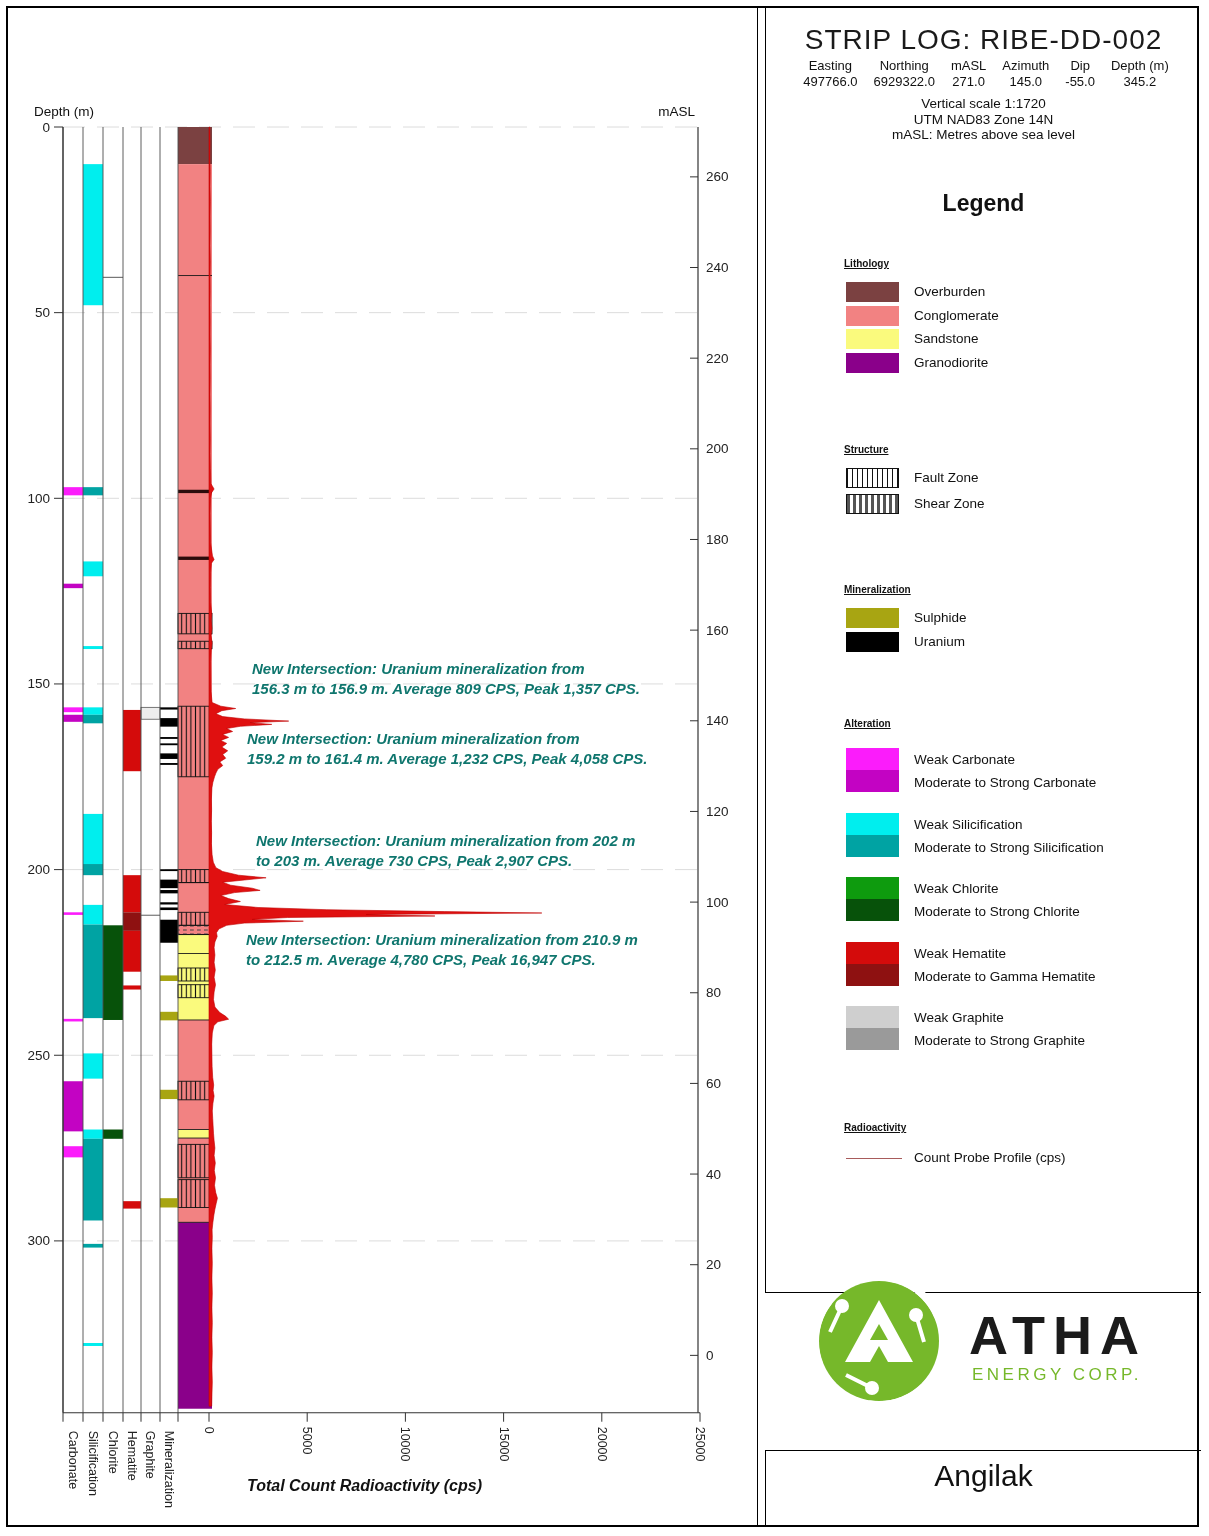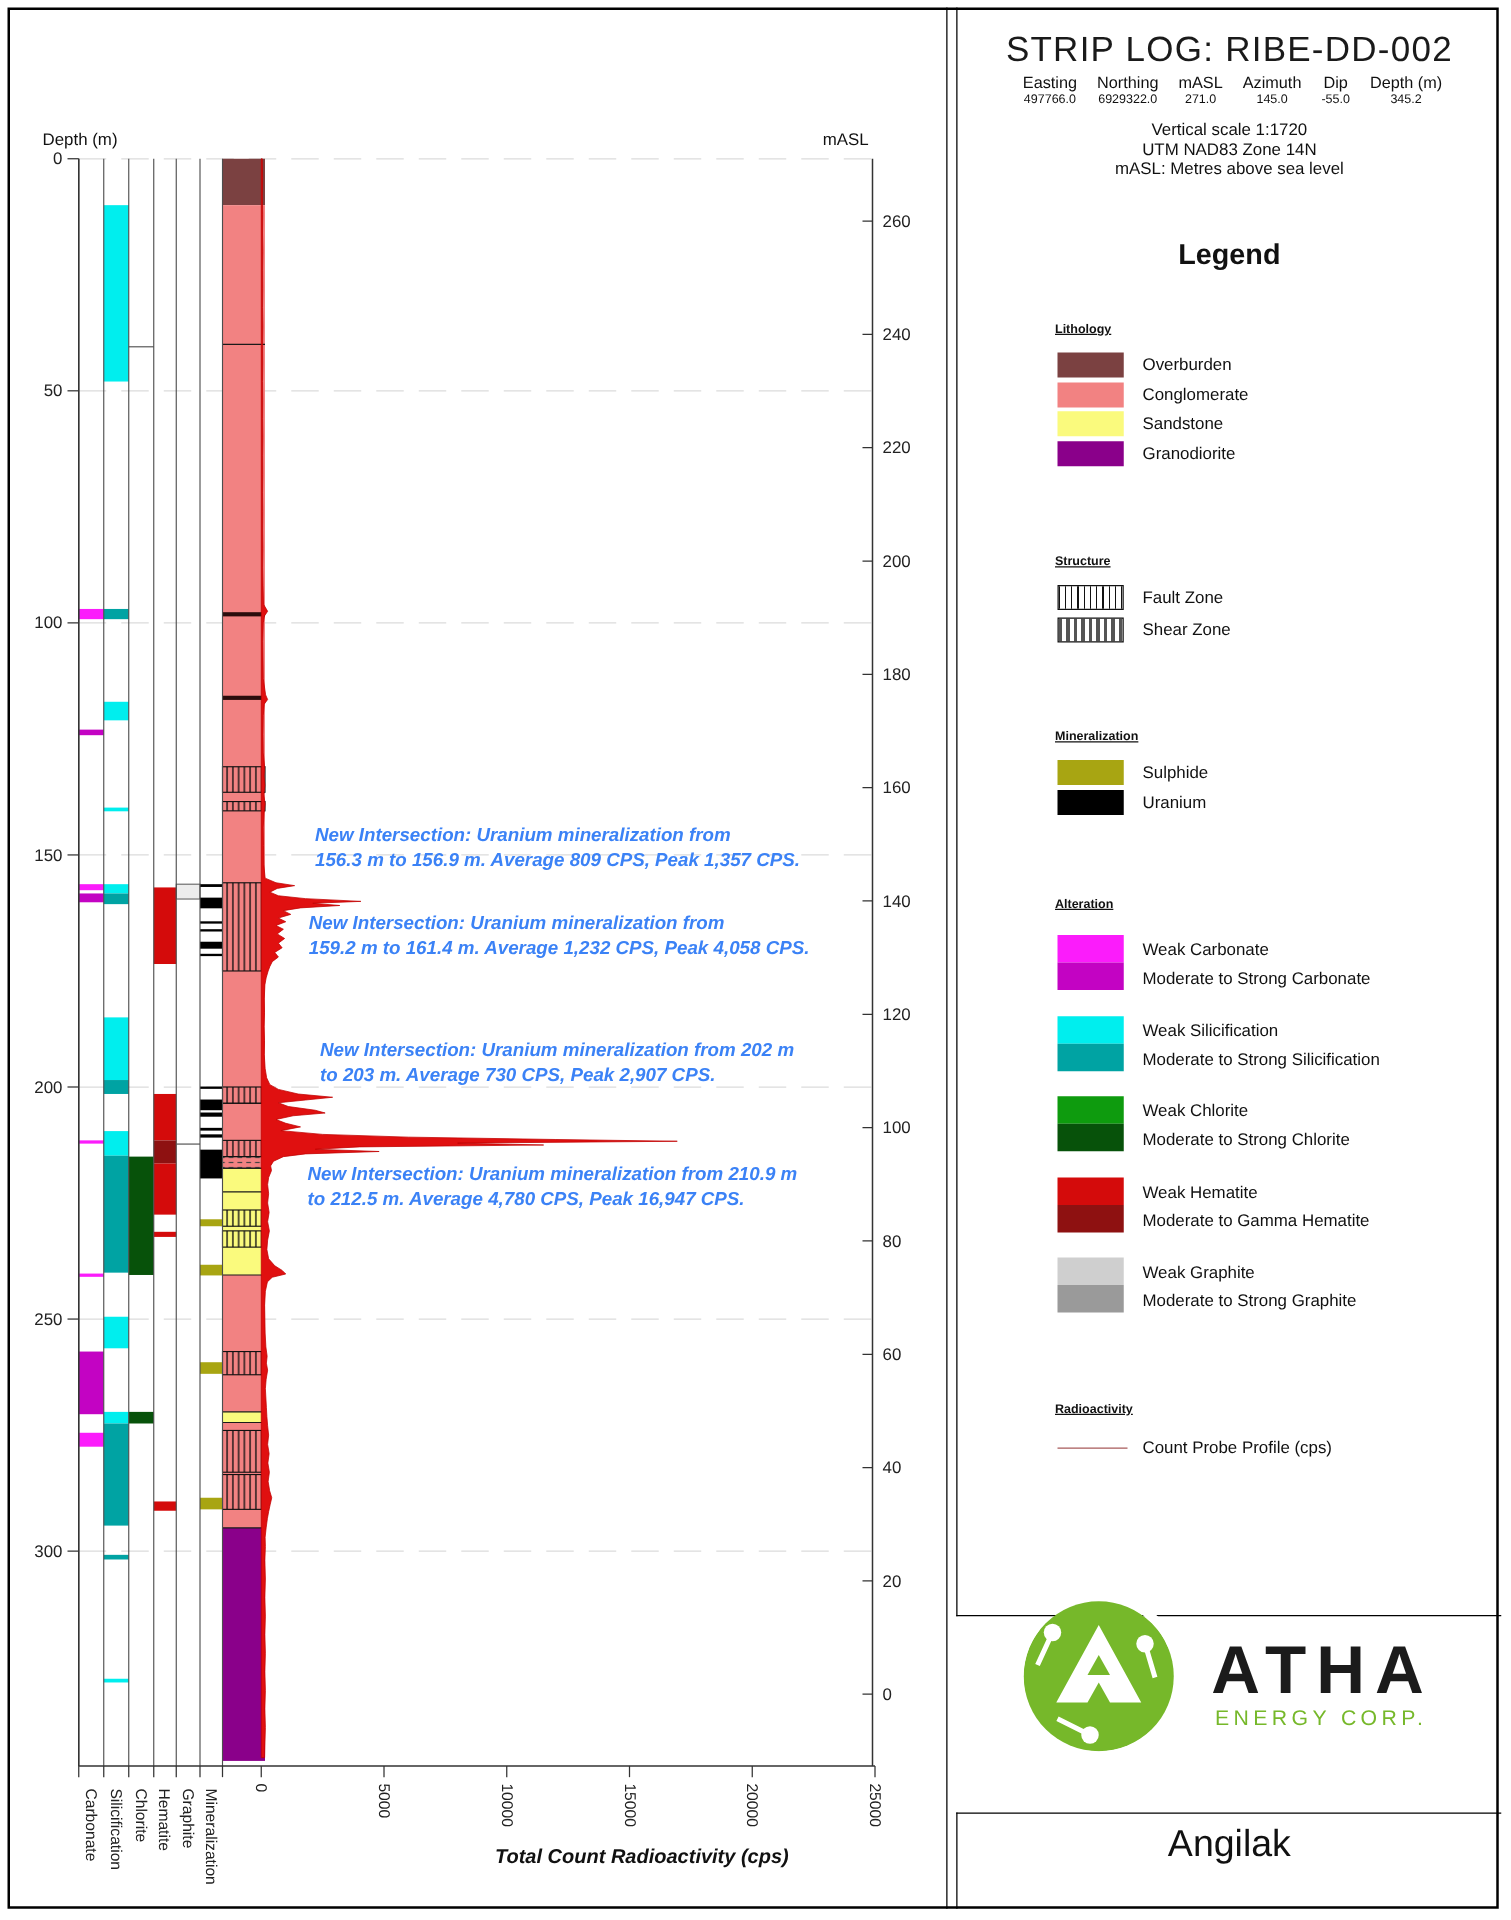--- a/index.html
+++ b/index.html
@@ -6,32 +6,32 @@
   body{width:1209px;height:1536px;background:#fff;font-family:"Liberation Sans",sans-serif;color:#111;position:relative;overflow:hidden;}
   .page-border{position:absolute;left:6px;top:6px;width:1193px;height:1521px;border:2px solid #000;box-sizing:border-box;pointer-events:none;}
   .vdivider{position:absolute;left:757px;top:6px;width:1px;height:1521px;background:#000;}
   .right-panel{position:absolute;left:765px;top:6px;width:436px;height:1287px;border-left:1px solid #000;border-bottom:1px solid #000;box-sizing:border-box;}
   .footer-box{position:absolute;left:765px;top:1450px;width:436px;height:77px;border-left:1px solid #000;border-top:1px solid #000;box-sizing:border-box;text-align:center;}
   .footer-line1{font-size:30px;margin-top:8px;}
   .footer-line2{font-size:27px;margin-top:3px;}
   .log-title{position:absolute;left:0;top:18px;width:100%;text-align:center;font-size:28px;letter-spacing:1px;color:#1a1a1a;}
   .coord-row{position:absolute;left:20px;top:52px;width:400px;display:flex;justify-content:center;gap:16px;text-align:center;}
   .coord-cell .lbl{font-size:13px;}
-  .coord-cell .val{font-size:10px;margin-top:1px;}
+  .coord-cell .val{font-size:13px;margin-top:1px;}
   .scale-notes{position:absolute;left:0;top:90px;width:100%;text-align:center;font-size:13.5px;line-height:15.5px;}
   .legend-title{position:absolute;left:0;top:184px;width:100%;text-align:center;font-size:23px;font-weight:bold;}
   .leg-heading{position:absolute;left:78px;font-size:10px;font-weight:bold;text-decoration:underline;}
   .leg-swatch{position:absolute;left:80px;width:53px;box-sizing:border-box;}
   .leg-label{position:absolute;left:148px;font-size:13.5px;white-space:nowrap;}
   .sw-fault{background:repeating-linear-gradient(90deg,#111 0 1px,#fff 1px 5px);border:1px solid #111;}
   .sw-shear{background-color:#fff;background-image:repeating-linear-gradient(90deg,#555 0 3px,rgba(255,255,255,0) 3px 6px),repeating-linear-gradient(0deg,#fff 0 2px,rgba(255,255,255,0) 2px 4px);border:1px solid #111;}
   .depth-title{position:absolute;left:34px;top:104px;font-size:13.5px;}
   .masl-title{position:absolute;left:645px;top:104px;width:50px;text-align:right;font-size:13.5px;}
-  .cps-title{position:absolute;left:231px;top:1477px;width:400px;text-align:right;font-size:16px;font-weight:bold;font-style:italic;}
-  .annotation{position:absolute;font-size:15px;line-height:20px;font-weight:bold;font-style:italic;white-space:pre-line;color:#3b82f6;}
+  .cps-title{position:absolute;left:247px;top:1477px;width:400px;text-align:left;font-size:16px;font-weight:bold;font-style:italic;}
+  .annotation{position:absolute;font-size:15px;line-height:20px;font-weight:bold;font-style:italic;white-space:pre-line;color:#0f766e;}
   #log-svg{position:absolute;left:0;top:0;}
   .logo-wrap{position:absolute;left:10px;top:1256px;}
 </style>
 </head>
 <body>
 
 <div class="page-border"></div>
 <div class="vdivider"></div>
 
 <div class="depth-title">Depth (m)</div>

